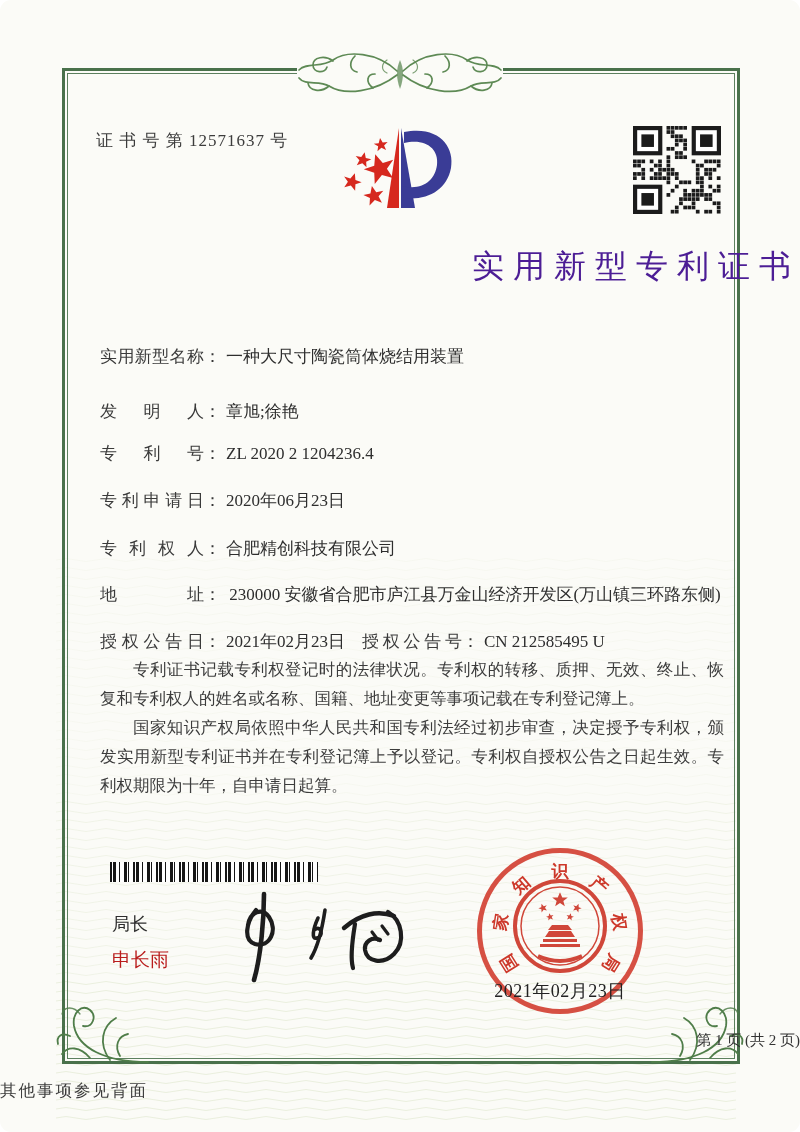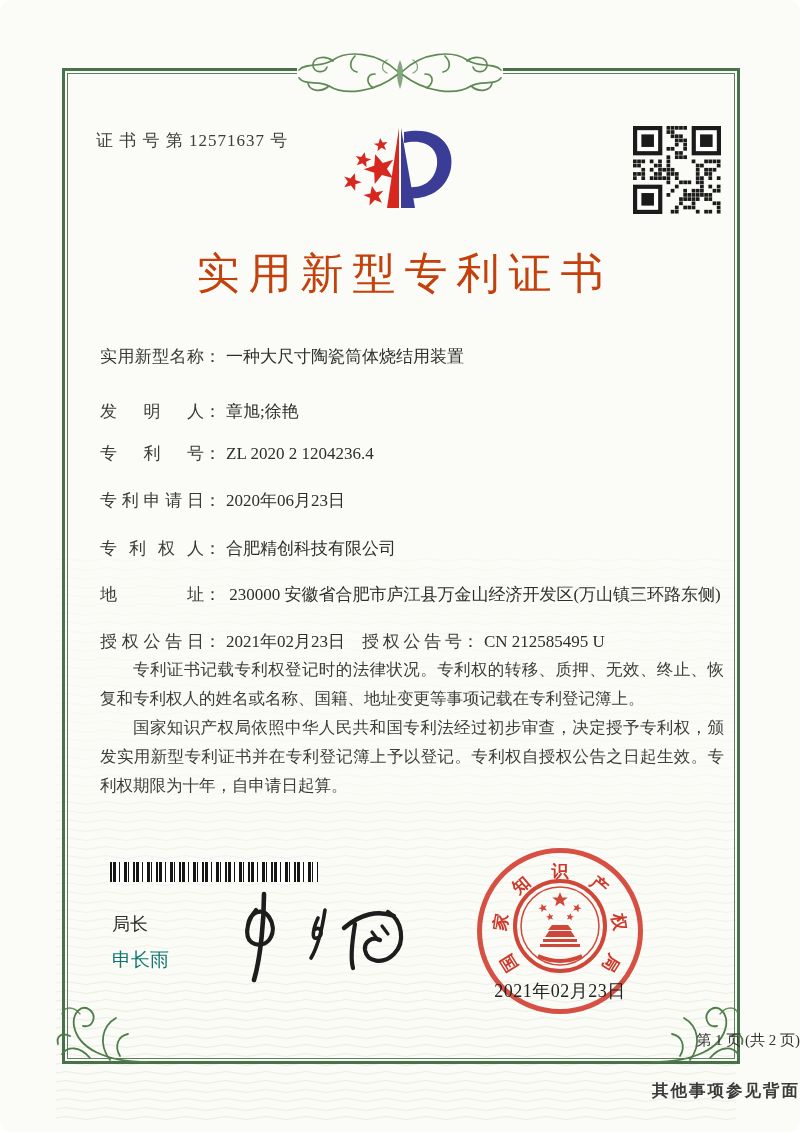--- a/index.html
+++ b/index.html
@@ -6,49 +6,49 @@
   .page{position:relative;width:800px;height:1132px;background:#fbfbf7;overflow:hidden;
         font-family:"Liberation Serif","DejaVu Serif",serif;color:#333;border-radius:11px;}
   #bgwaves{position:absolute;left:0;top:0;z-index:0;}
   .frame{position:absolute;left:62px;top:68px;width:672px;height:990px;border:3px solid #49714b;z-index:1;}
   .frame-inner{position:absolute;inset:2px;border:1px solid #5c805e;}
   .ornament{position:absolute;z-index:2;}
   .content{position:absolute;inset:0;z-index:3;}
   .cert-no{position:absolute;left:96px;top:129px;font-size:17px;color:#3c3c3c;letter-spacing:1px;}
   .logo{position:absolute;left:330px;top:112px;}
   .qr{position:absolute;left:633px;top:126px;width:88px;height:88px;}
-  .title{position:absolute;left:0;top:245px;width:100%;text-align:center;font-size:43px;
-         letter-spacing:9px;text-indent:9px;color:#c2410c;font-weight:500;}
+  .title{position:absolute;left:0;top:245px;width:100%;text-align:right;font-size:32px;
+         letter-spacing:9px;text-indent:9px;color:#4c1d95;font-weight:500;}
   .row{position:absolute;left:100px;width:624px;font-size:17px;color:#363636;line-height:26px;}
   .flabel{display:inline-block;width:104px;text-align:justify;text-align-last:justify;vertical-align:top;color:#3a3a3a;}
   .colon{margin-right:5px;}
   .fvalue{color:#2e2e2e;}
   .fvalue.wrap{display:inline-block;width:498px;vertical-align:top;text-align:center;}
   .grant2{position:absolute;left:262px;top:0;}
   .grant2 .flabel{width:100px;}
   .body-text{position:absolute;left:100px;top:655px;width:624px;font-size:16.5px;line-height:29px;
              color:#3c3c3c;text-align:justify;}
   .body-text p{margin:0;text-indent:2em;}
   .barcode{position:absolute;left:110px;top:862px;width:208px;height:20px;
     background:repeating-linear-gradient(90deg,#161616 0 2px,#fff 2px 3px,#161616 3px 6px,#fff 6px 9px,
     #161616 9px 10px,#fff 10px 14px,#161616 14px 17px,#fff 17px 18px,#161616 18px 19px,#fff 19px 23px);}
   .officer-title{position:absolute;left:112px;top:912px;font-size:18px;color:#2d2d2d;
                  font-family:Liberation Sans, sans-serif;}
-  .officer-name{position:absolute;left:112px;top:947px;font-size:19px;color:#0f766e;
+  .officer-name{position:absolute;left:112px;top:947px;font-size:19px;color:#b91c1c;
                 font-family:"Liberation Sans","DejaVu Sans",sans-serif;}
   .sig{position:absolute;left:226px;top:884px;}
   .seal{position:absolute;left:477px;top:848px;width:166px;height:166px;}
   .seal-ring{position:absolute;inset:0;border:5px solid rgba(208,56,42,.88);border-radius:50%;}
   .seal-text span{position:absolute;font-size:17px;font-weight:700;color:#cd382a;line-height:1;}
   .emblem{position:absolute;left:35px;top:30px;opacity:.92;}
   .seal-date{position:absolute;left:-6px;top:131px;width:178px;text-align:center;font-size:18px;
              color:#222;letter-spacing:.5px;z-index:4;}
   .page-info{position:absolute;left:0;top:1031px;width:100%;text-align:right;font-size:15px;color:#333;}
-  .back-note{position:absolute;left:0;top:1080px;width:100%;text-align:right;font-size:16.5px;
-             color:#3a3a3a;letter-spacing:2px;font-weight:bold;}
+  .back-note{position:absolute;left:0;top:1080px;width:100%;text-align:left;font-size:16.5px;
+             color:#3a3a3a;letter-spacing:2px;}
 </style>
 </head>
 <body>
 
 <div class="page">
 
   <svg id="bgwaves" width="800" height="1132">
       <path d="M56 560 q10 -3 20 0 t20 0 t20 0 t20 0 t20 0 t20 0 t20 0 t20 0 t20 0 t20 0 t20 0 t20 0 t20 0 t20 0 t20 0 t20 0 t20 0 t20 0 t20 0 t20 0 t20 0 t20 0 t20 0 t20 0 t20 0 t20 0 t20 0 t20 0 t20 0 t20 0 t20 0 t20 0 t20 0 t20 0" stroke="#d9e4c6" stroke-width="1" fill="none" stroke-opacity="0.14"></path>
       <path d="M56 569 q10 -3 20 0 t20 0 t20 0 t20 0 t20 0 t20 0 t20 0 t20 0 t20 0 t20 0 t20 0 t20 0 t20 0 t20 0 t20 0 t20 0 t20 0 t20 0 t20 0 t20 0 t20 0 t20 0 t20 0 t20 0 t20 0 t20 0 t20 0 t20 0 t20 0 t20 0 t20 0 t20 0 t20 0 t20 0" stroke="#d9e4c6" stroke-width="1" fill="none" stroke-opacity="0.14"></path>
       <path d="M56 578 q10 -3 20 0 t20 0 t20 0 t20 0 t20 0 t20 0 t20 0 t20 0 t20 0 t20 0 t20 0 t20 0 t20 0 t20 0 t20 0 t20 0 t20 0 t20 0 t20 0 t20 0 t20 0 t20 0 t20 0 t20 0 t20 0 t20 0 t20 0 t20 0 t20 0 t20 0 t20 0 t20 0 t20 0 t20 0" stroke="#d9e4c6" stroke-width="1" fill="none" stroke-opacity="0.14"></path>

